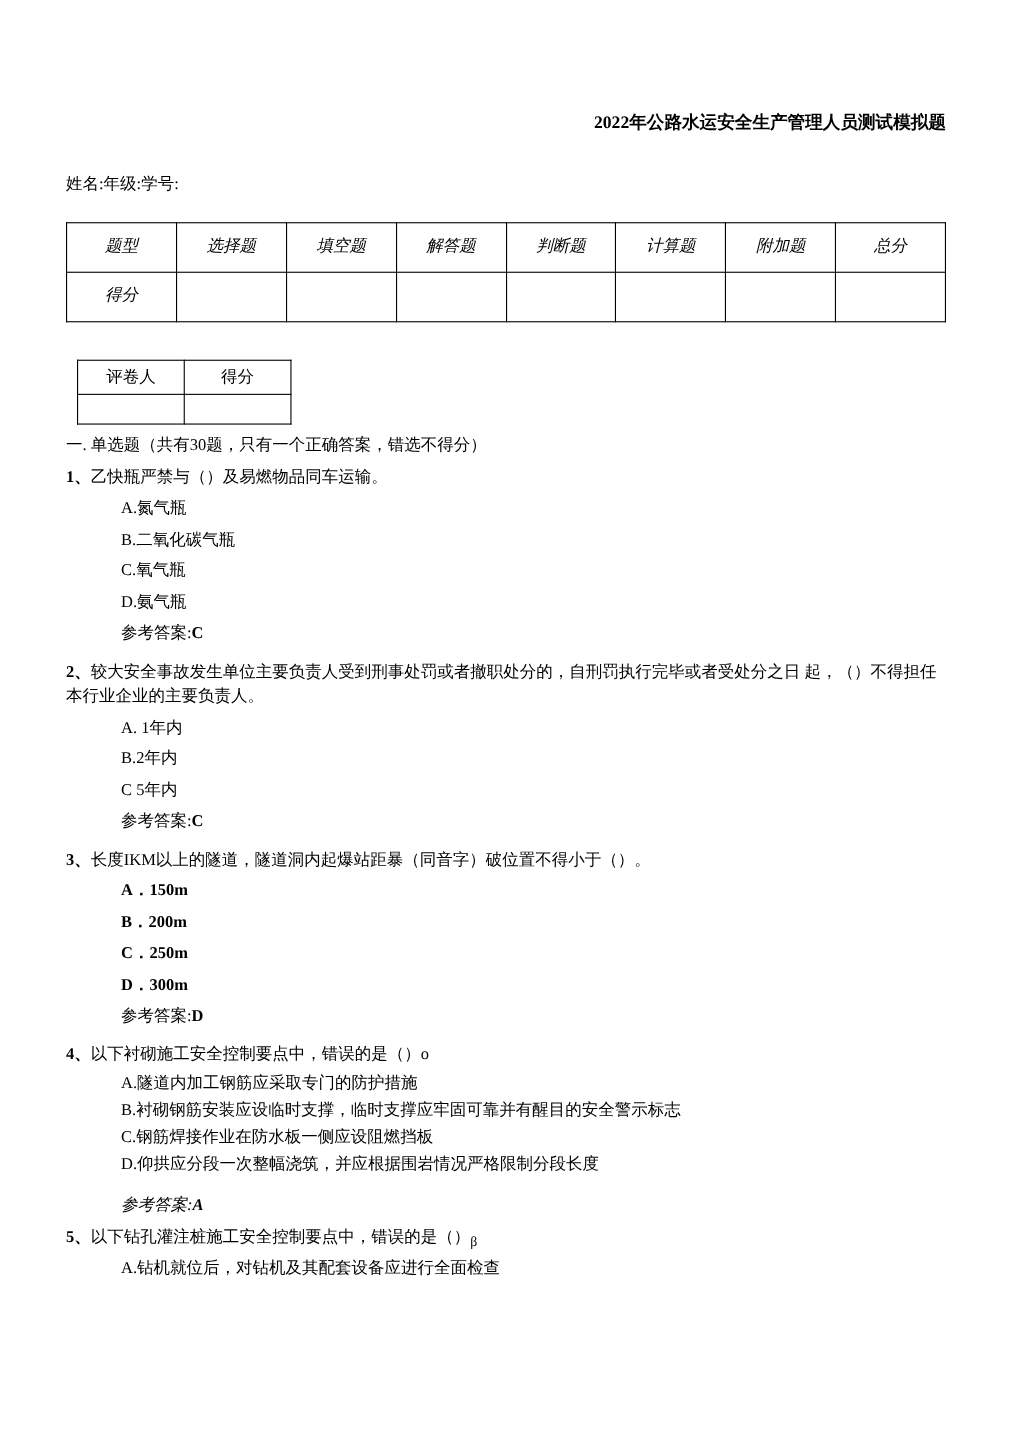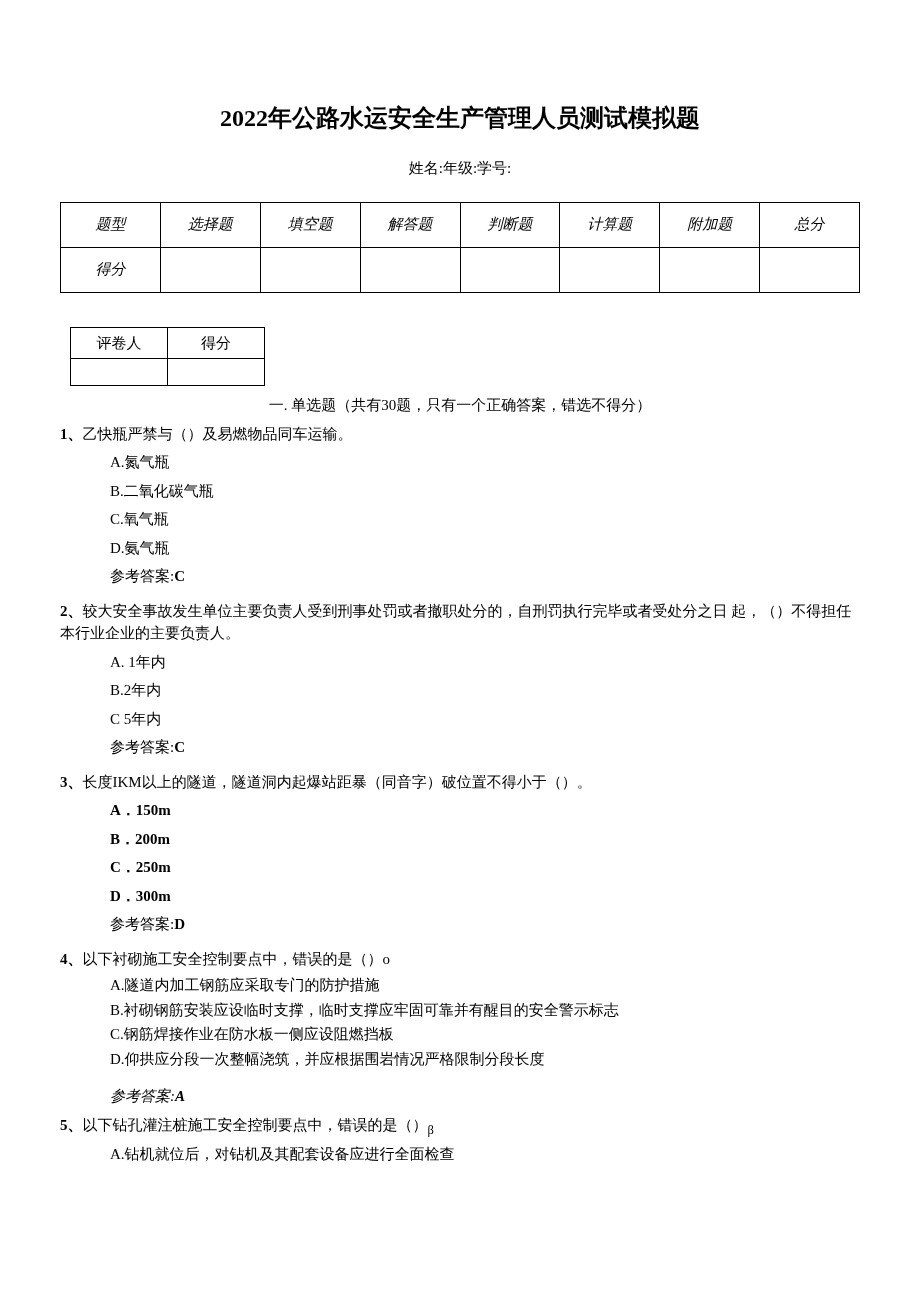--- a/index.html
+++ b/index.html
@@ -7,27 +7,26 @@
     background: #fff;
     margin: 0;
     padding: 60px 60px 40px 60px;
     width: 920px;
     box-sizing: border-box;
     color: #000;
     font-size: 15px;
     line-height: 1.5;
   }
   h1 {
-    text-align: center;
-    font-size: 24px;
+    text-align: right;
+    font-size: 16px;
     font-weight: bold;
-    margin: 40px 0 21px 0;
+    margin: 40px 0 33px 0;
   }
   .subline {
-    text-align: center;
     font-size: 15px;
     margin-bottom: 22px;
   }
   table {
     border-collapse: collapse;
     margin: 0 auto 34px auto;
   }
   table.main {
     width: 100%;
   }
@@ -45,21 +44,20 @@
   table.grader {
     margin: 0 0 8px 10px;
   }
   table.grader td {
     width: 80px;
     padding: 4px 8px;
     height: 18px;
   }
   .section-head {
     margin: 0 0 6px 0;
-    text-align: center;
   }
   .q {
     margin: 4px 0 4px 0;
   }
   .opts {
     margin: 2px 0 4px 50px;
   }
   .opt {
     margin: 6px 0;
   }

